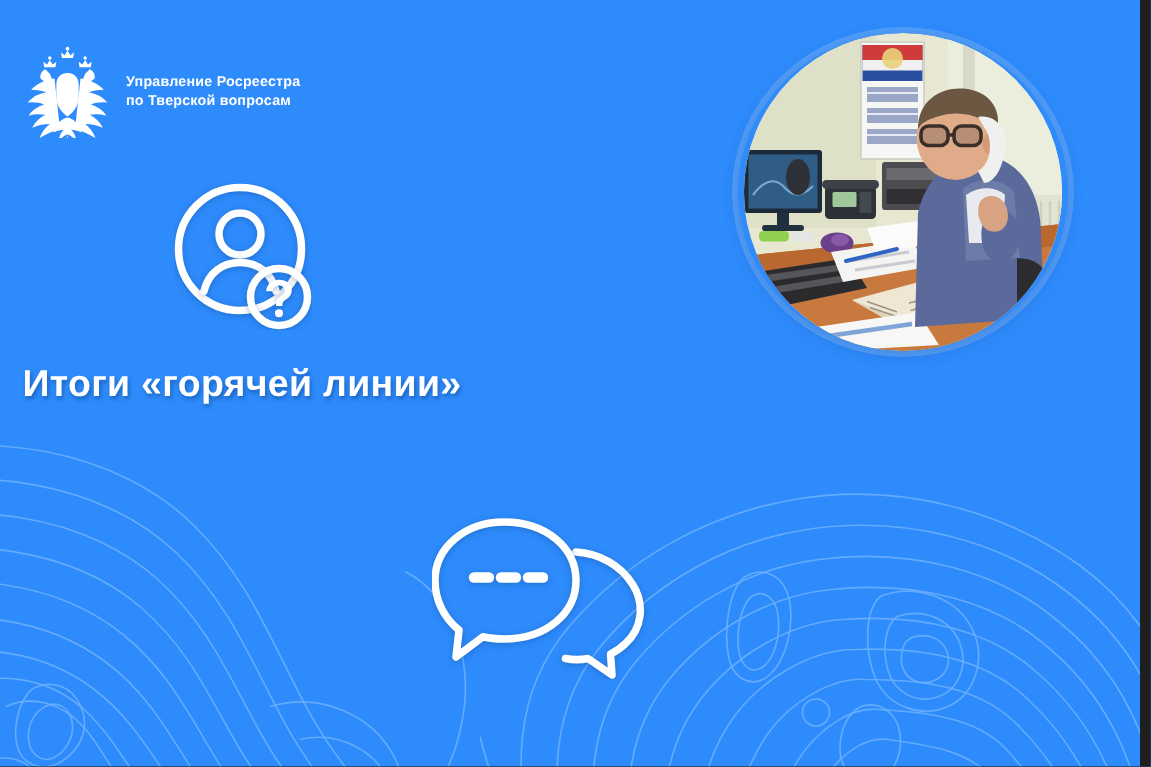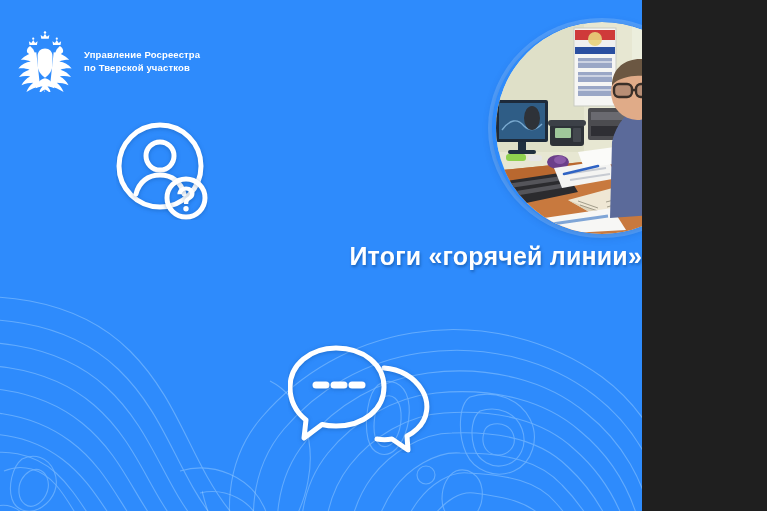--- a/index.html
+++ b/index.html
@@ -2,21 +2,21 @@
 <html lang="ru"><head>
 <meta charset="utf-8">
 <style>
   html, body {
     margin: 0;
     padding: 0;
     background: #1f1f1f;
   }
   #poster {
     position: relative;
-    width: 642px;
+    width: 760px;
     height: 511px;
     overflow: hidden;
     background: #2e8bfc;
     font-family: "Liberation Sans", sans-serif;
     -webkit-font-smoothing: antialiased;
   }
 
   
   .topo {
     position: absolute;
@@ -96,24 +96,24 @@
   .icon-person .qmark {
     fill: #ffffff;
     stroke: none;
     filter: drop-shadow(0 1px 2px rgba(0,50,110,.30));
   }
   .icon-chat .dash { stroke-width: 7; }
 
   
   .headline {
     position: absolute;
-    left: 0;
+    left: 15px;
     right: 0;
     top: 239px;
-    text-align: right;
+    text-align: left;
     color: #ffffff;
     font-weight: 700;
     line-height: 34px;
     text-shadow: 1px 2px 3px rgba(0,50,110,.45);
   }
   .headline .l1 { display: block; font-size: 25px; letter-spacing: .2px; }
   .headline .l2 { display: block; font-size: 25px; letter-spacing: .2px; }
 </style>
 </head>
 <body>
@@ -182,21 +182,21 @@
       <path d="M50 78 c-8 2 -13 8 -15 16 c4-2 8-3 11-3 c-3 3 -5 7 -5 11 c4-3 6-5 9-6 c-1 3 -1 6 0 9 c0-4 0-7 0-9 c3 1 5 3 9 6 c0-4 -2-8 -5-11 c3 0 7 1 11 3 c-2-8 -7-14 -15-16 Z"></path>
 
       <g>
         <rect x="40" y="55" width="20" height="3.4" transform="rotate(38 50 56.7)"></rect>
         <rect x="40" y="55" width="20" height="3.4" transform="rotate(-38 50 56.7)"></rect>
         <circle cx="50" cy="56.5" r="3.6"></circle>
       </g>
     </svg>
     <div class="logo-text">
       <div>Управление Росреестра</div>
-      <div>по Тверской участков</div>
+      <div>по Тверской вопросам</div>
     </div>
   </div>
 
   <div class="photo-circle">
     <svg viewBox="0 0 220 212" preserveAspectRatio="xMidYMid slice" aria-hidden="true">
       <defs>
         <clipPath id="pc">
             <circle cx="110" cy="106" r="106"></circle>
           </clipPath>
       </defs>

